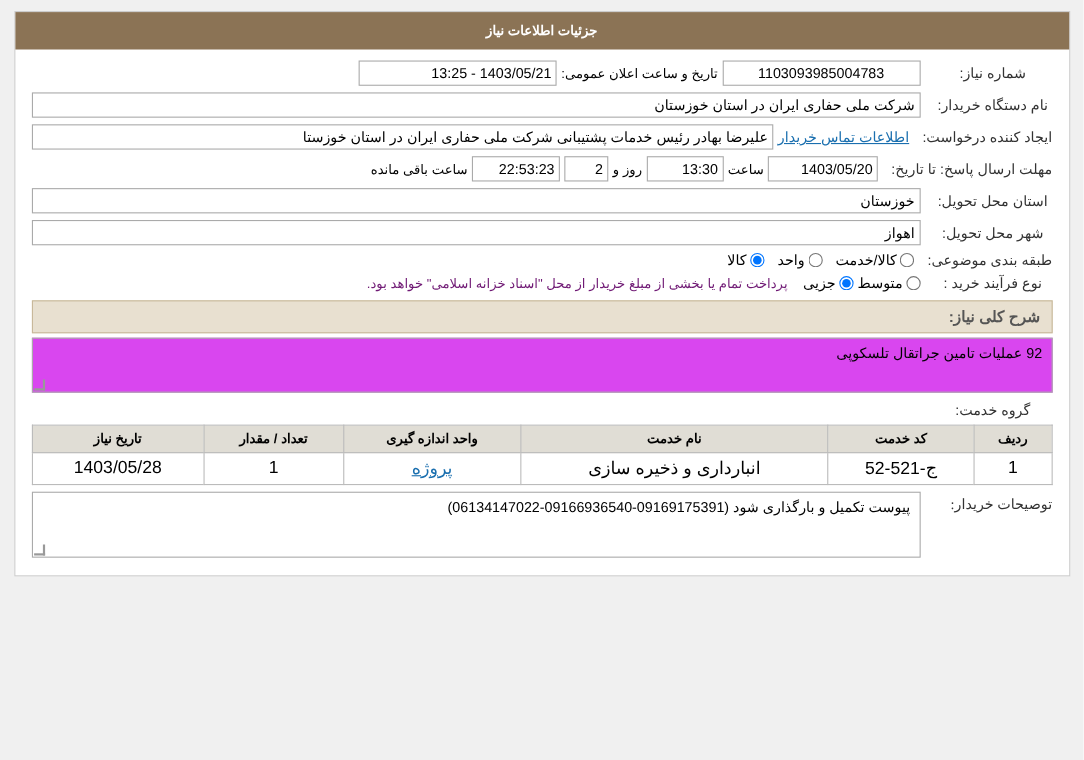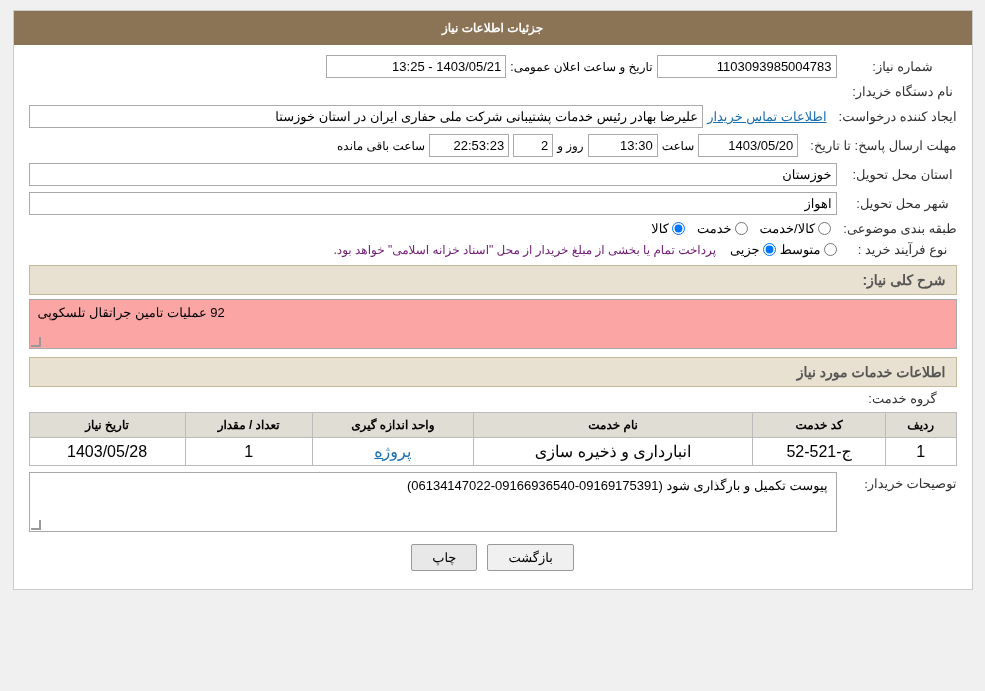--- a/index.html
+++ b/index.html
@@ -43,20 +43,21 @@
     .value-box {
       border: 1px solid #aaa;
       background: #fff;
       padding: 3px 4px;
       min-height: 22px;
       flex: 1;
     }
     .value-box.narrow {
       flex: 0 0 auto;
       min-width: 180px;
+      text-align: center;
     }
     .value-box.wide {
       flex: 1;
     }
     .inline-group {
       display: flex;
       align-items: center;
       gap: 4px;
       flex: 1;
       direction: rtl;
@@ -167,20 +168,21 @@
       <span class="label">شماره نیاز:</span>
       <div class="inline-group">
         <div class="value-box narrow">1103093985004783</div>
         <span class="small-label">تاریخ و ساعت اعلان عمومی:</span>
         <div class="value-box" style="min-width:180px; flex:0 0 auto;">1403/05/21 - 13:25</div>
       </div>
     </div>
 
     <div class="form-row">
       <span class="label">نام دستگاه خریدار:</span>
+      <div class="value-box wide">شرکت ملی حفاری ایران در استان خوزستان</div>
     </div>
 
     <div class="form-row">
       <span class="label">ایجاد کننده درخواست:</span>
       <div class="inline-group">
         <span class="link-text">اطلاعات تماس خریدار</span>
         <div class="value-box wide">علیرضا بهادر رئیس خدمات پشتیبانی شرکت ملی حفاری ایران در استان خوزستا</div>
       </div>
     </div>
 
@@ -209,21 +211,21 @@
 
     <div class="form-row">
       <span class="label">طبقه بندی موضوعی:</span>
       <div class="radio-group">
         <label class="radio-label">
           <input type="radio" name="category" style=""> 
             <span>کالا/خدمت</span>
         </label>
         <label class="radio-label">
           <input type="radio" name="category" style=""> 
-            <span>خدمت</span>
+            <span>واحد</span>
         </label>
         <label class="radio-label">
           <input type="radio" name="category" checked="" style=""> 
             <span>کالا</span>
         </label>
       </div>
     </div>
 
     <div class="form-row">
       <span class="label">نوع فرآیند خرید :</span>
@@ -237,28 +239,25 @@
             <span>جزیی</span>
         </label>
         <span style="margin-right:10px; font-size:12px; color:#701a75;">پرداخت تمام یا بخشی از مبلغ خریدار از محل "اسناد خزانه اسلامی" خواهد بود.</span>
       </div>
     </div>
 
     <div class="section-header">
       <span>شرح کلی نیاز:</span>
     </div>
     <div style="position:relative; margin-bottom:8px;">
-      <div style="border:1px solid #aaa; background:#fca5a5; min-height:50px; padding:5px 8px; direction:rtl; text-align:left;">92 عملیات تامین جراتقال تلسکوپی</div>
+      <div style="border:1px solid #aaa; background:#d946ef; min-height:50px; padding:5px 8px; direction:rtl; text-align:right;">92 عملیات تامین جراتقال تلسکوپی</div>
 
       <div style="position:absolute; bottom:2px; left:2px; width:10px; height:10px; border-right:2px solid #999; border-bottom:2px solid #999;"></div>
     </div>
 
-    <div class="section-header">
-      <span>اطلاعات خدمات مورد نیاز</span>
-    </div>
 
     <div class="form-row">
       <span class="label">گروه خدمت:</span>
     </div>
 
     <table class="table-container">
       <thead>
         <tr>
           <th>ردیف</th>
           <th>کد خدمت</th>
@@ -283,19 +282,15 @@
     <div class="description-row">
       <span class="label description-label">توصیحات خریدار:</span>
       <div class="description-area">
         <div style="position:relative;">
           <div style="border:1px solid #aaa; background:#fff; min-height:60px; padding:5px 8px; direction:rtl; text-align:right;">پیوست تکمیل و بارگذاری شود (09169175391-09166936540-06134147022)</div>
           <div style="position:absolute; bottom:2px; left:2px; width:10px; height:10px; border-right:2px solid #999; border-bottom:2px solid #999;"></div>
         </div>
       </div>
     </div>
 
-    <div class="buttons-row">
-      <button class="btn btn-print">چاپ</button>
-      <button class="btn btn-back">بازگشت</button>
-    </div>
 
   </div>
 </div>
 
 </body></html>

